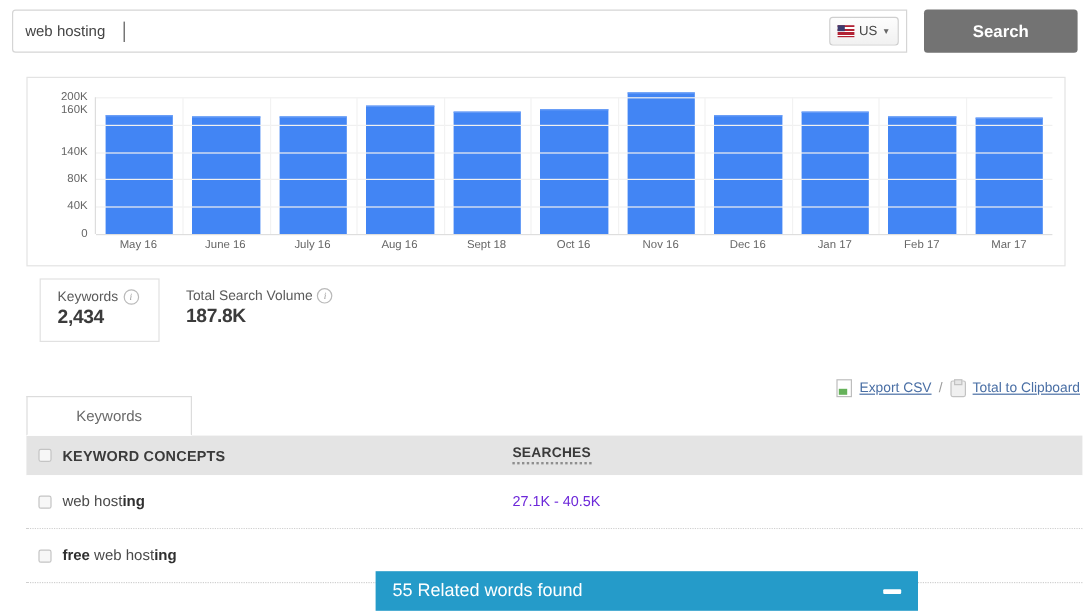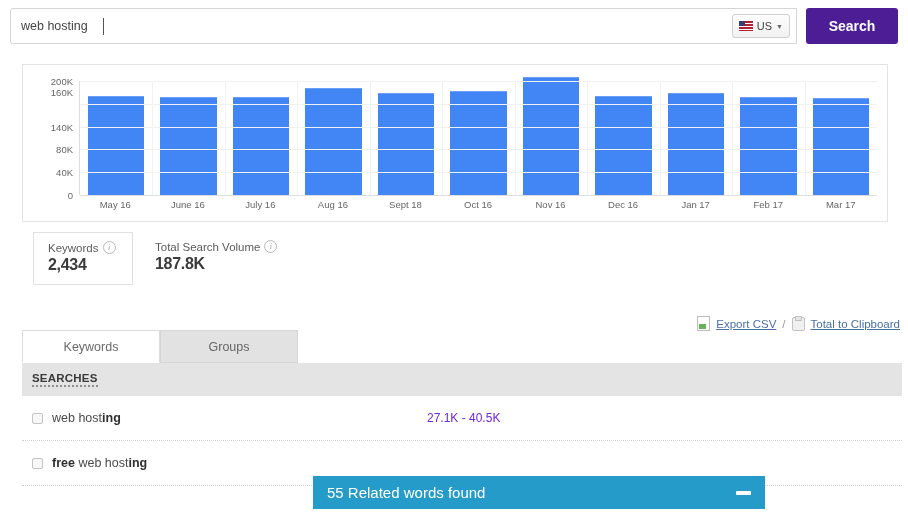--- a/index.html
+++ b/index.html
@@ -81,30 +81,30 @@
     left: 0; top: 0;
     width: 6px; height: 5px;
     background: #3c3b6e;
   }
   .caret-dn {
     font-size: 7px;
     color: #666;
     line-height: 1;
   }
   .search-btn {
-    width: 92px;
-    background: #4c1d95;
+    width: 128px;
+    background: #737373;
     color: #fff;
     border: 0;
     border-radius: 3px;
     font-family: "Liberation Sans", sans-serif;
     font-size: 14px;
     font-weight: bold;
     cursor: pointer;
-    margin-left: 9px;
+    margin-left: 14px;
   }
 
   
   .chart-panel {
     position: absolute;
     left: 22px; top: 64px;
     width: 866px; height: 158px;
     border: 1px solid #e3e3e3;
     background: #fff;
     box-sizing: border-box;
@@ -507,25 +507,28 @@
 <div class="export-row">
   <span class="csv-icon"></span>
   <a>Export CSV</a>
   <span class="sep">/</span>
   <span class="clip-icon"></span>
   <a>Total to Clipboard</a>
 </div>
 
 <div class="tabs" id="tabs">
     <div class="tab active">Keywords</div>
-    <div class="tab inactive">Groups</div>
   </div>
 
 <div class="table">
   <div class="thead">
+    <div class="th-kw">
+      <span class="cb"></span>
+      <span>KEYWORD CONCEPTS</span>
+    </div>
     <div class="th-searches">SEARCHES</div>
   </div>
   <div id="rows">
       <div class="row">
         <div class="cell-kw">
           <span class="cb"></span>
           <span>web host<b>ing</b></span>
         </div>
         <div class="cell-searches">27.1K - 40.5K</div>
       </div>

